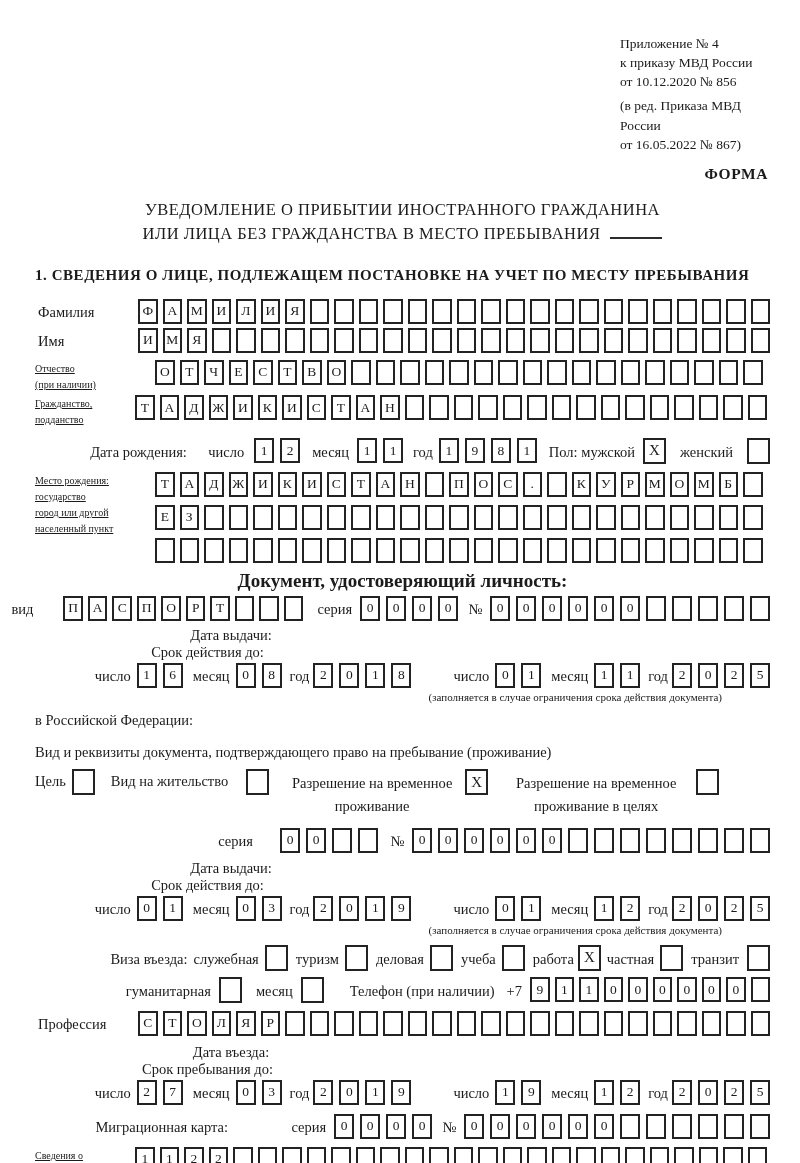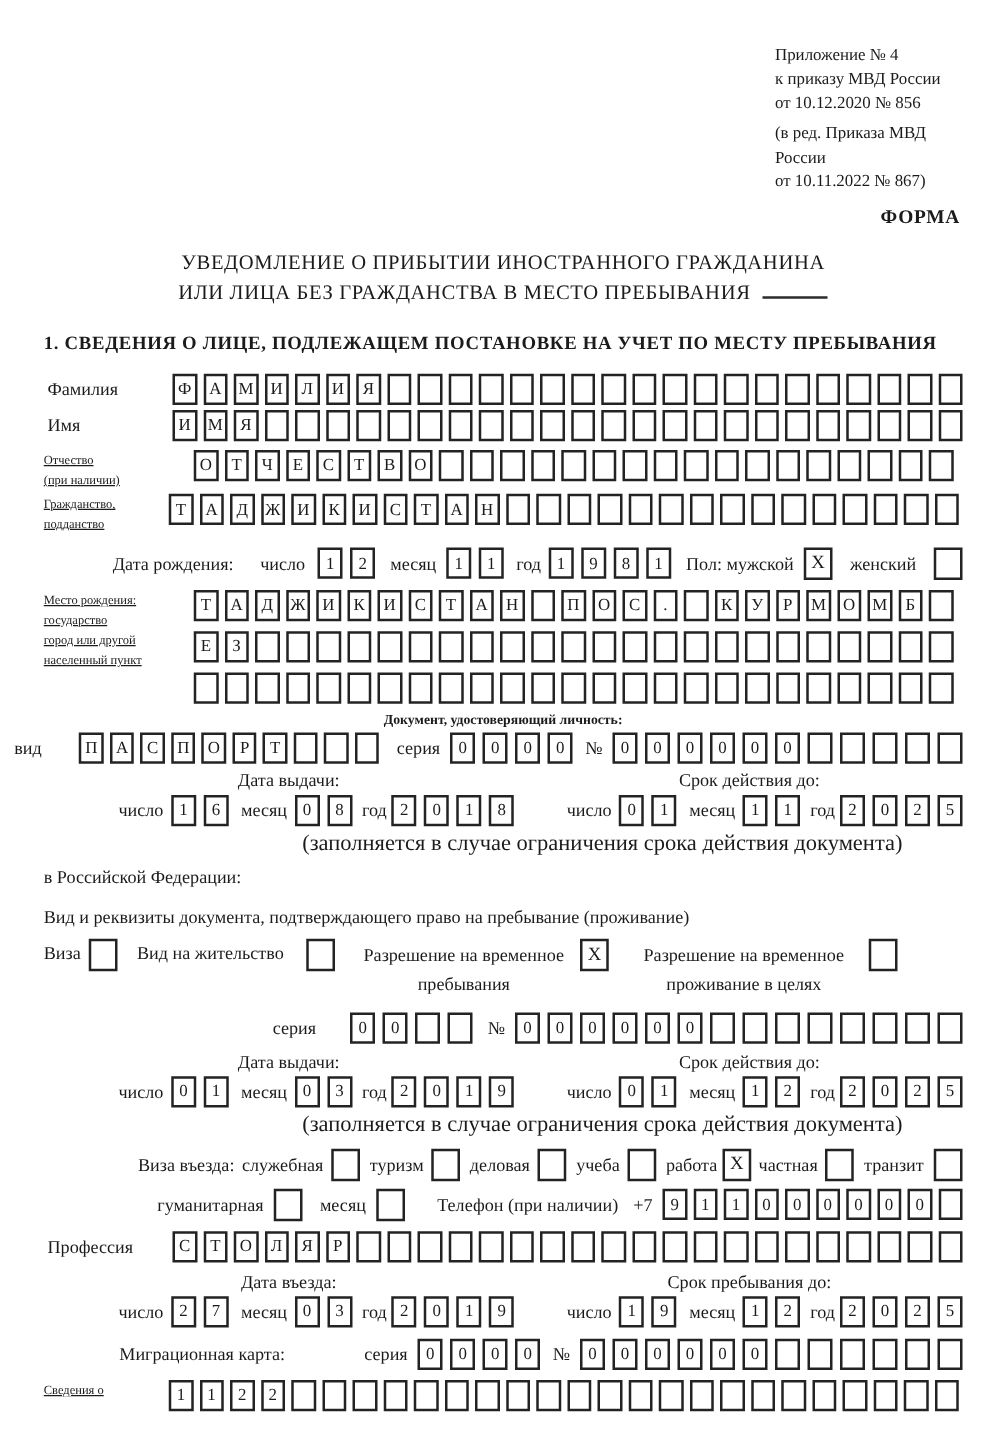--- a/index.html
+++ b/index.html
@@ -19,42 +19,42 @@
   .vcenter { align-items:center;justify-content:flex-end; }
   .lab { font-size:14.5px; line-height:1.3; padding-top:3px; flex:none; }
   .lbl-col { font-size:10px; line-height:1.62; flex:none; padding-top:1px;text-decoration:underline; }
   .cells { display:flex; gap:5px; flex:none; }
   .cell { flex:none; width:19.5px; height:25px; border:2px solid #232323; display:inline-flex; align-items:center; justify-content:center; font-size:13.5px; background:#fff; }
   .dc { gap:6px; }
   .dc .cell { width:20px; }
   .cbox { flex:none; width:23px; height:26px; border:2px solid #232323; display:inline-flex; align-items:center; justify-content:center; font-size:15px; background:#fff; }
   .cells-col { display:flex; flex-direction:column; gap:8px; }
 
-  .doc-hdr { text-align:center; font-weight:bold; font-size:11px; margin-top:7px; }
-  .dates-hdr { display:flex; font-size:14.5px; }
+  .doc-hdr { text-align:center; font-weight:bold; font-size:19px; margin-top:7px; }
+  .dates-hdr { display:flex; font-size:14.5px;flex-direction:column; }
   .dh-l { width:392px; text-align:center; flex:none; }
   .dh-r { width:345px; text-align:center; flex:none; }
-  .note { font-size:18px; }
+  .note { font-size:11px; }
   .ctr { text-align:center; font-size:14.5px; line-height:1.6; padding-top:3px; flex:none; }
 
   .ml4{margin-left:4px}.ml6{margin-left:6px}.ml8{margin-left:8px}.ml10{margin-left:10px}
   .ml12{margin-left:12px}.ml14{margin-left:14px}.ml16{margin-left:16px}.ml18{margin-left:18px}
 </style>
 </head>
 <body>
 
 <div class="page">
 
   <div class="hdr">
     <div>Приложение № 4</div>
     <div>к приказу МВД России</div>
     <div>от 10.12.2020 № 856</div>
     <div class="amend">
       <div>(в ред. Приказа МВД России</div>
-      <div>от 10.11.2022 № 867)</div>
+      <div>от 16.05.2022 № 867)</div>
     </div>
   </div>
   <div class="forma">ФОРМА</div>
 
   <div class="title">
     <div>УВЕДОМЛЕНИЕ О ПРИБЫТИИ ИНОСТРАННОГО ГРАЖДАНИНА</div>
     <div><span>ИЛИ ЛИЦА БЕЗ ГРАЖДАНСТВА В МЕСТО ПРЕБЫВАНИЯ</span><span class="blank"></span></div>
   </div>
 
   <div class="sec1">1. СВЕДЕНИЯ О ЛИЦЕ, ПОДЛЕЖАЩЕМ ПОСТАНОВКЕ НА УЧЕТ ПО МЕСТУ ПРЕБЫВАНИЯ</div>
@@ -387,27 +387,27 @@
         <span class="cell">2</span>
         <span class="cell">5</span>
       </span>
   </div>
   <div class="note" style="text-align:right; padding-right:48px; margin-top:3px">(заполняется в случае ограничения срока действия документа)</div>
 
   <div class="lab" style="margin-top:5px">в Российской Федерации:</div>
   <div class="lab" style="margin-top:11px">Вид и реквизиты документа, подтверждающего право на пребывание (проживание)</div>
 
   <div class="f-row" style="margin-top:7px">
-    <span class="lab">Виза</span>
+    <span class="lab">Цель</span>
     <span class="cbox ml6"></span>
     <span class="lab ml16">Вид на жительство</span>
     <span class="cbox ml18"></span>
     <div class="ctr ml18" style="width:170px">
       <div>Разрешение на временное</div>
-      <div>пребывания</div>
+      <div>проживание</div>
     </div>
     <span class="cbox ml8">X</span>
     <div class="ctr" style="margin-left:18px; width:180px">
       <div>Разрешение на временное</div>
       <div>проживание в целях</div>
     </div>
     <span class="cbox ml10"></span>
   </div>
 
   <div class="f-row vcenter" style="margin-top:9px">

